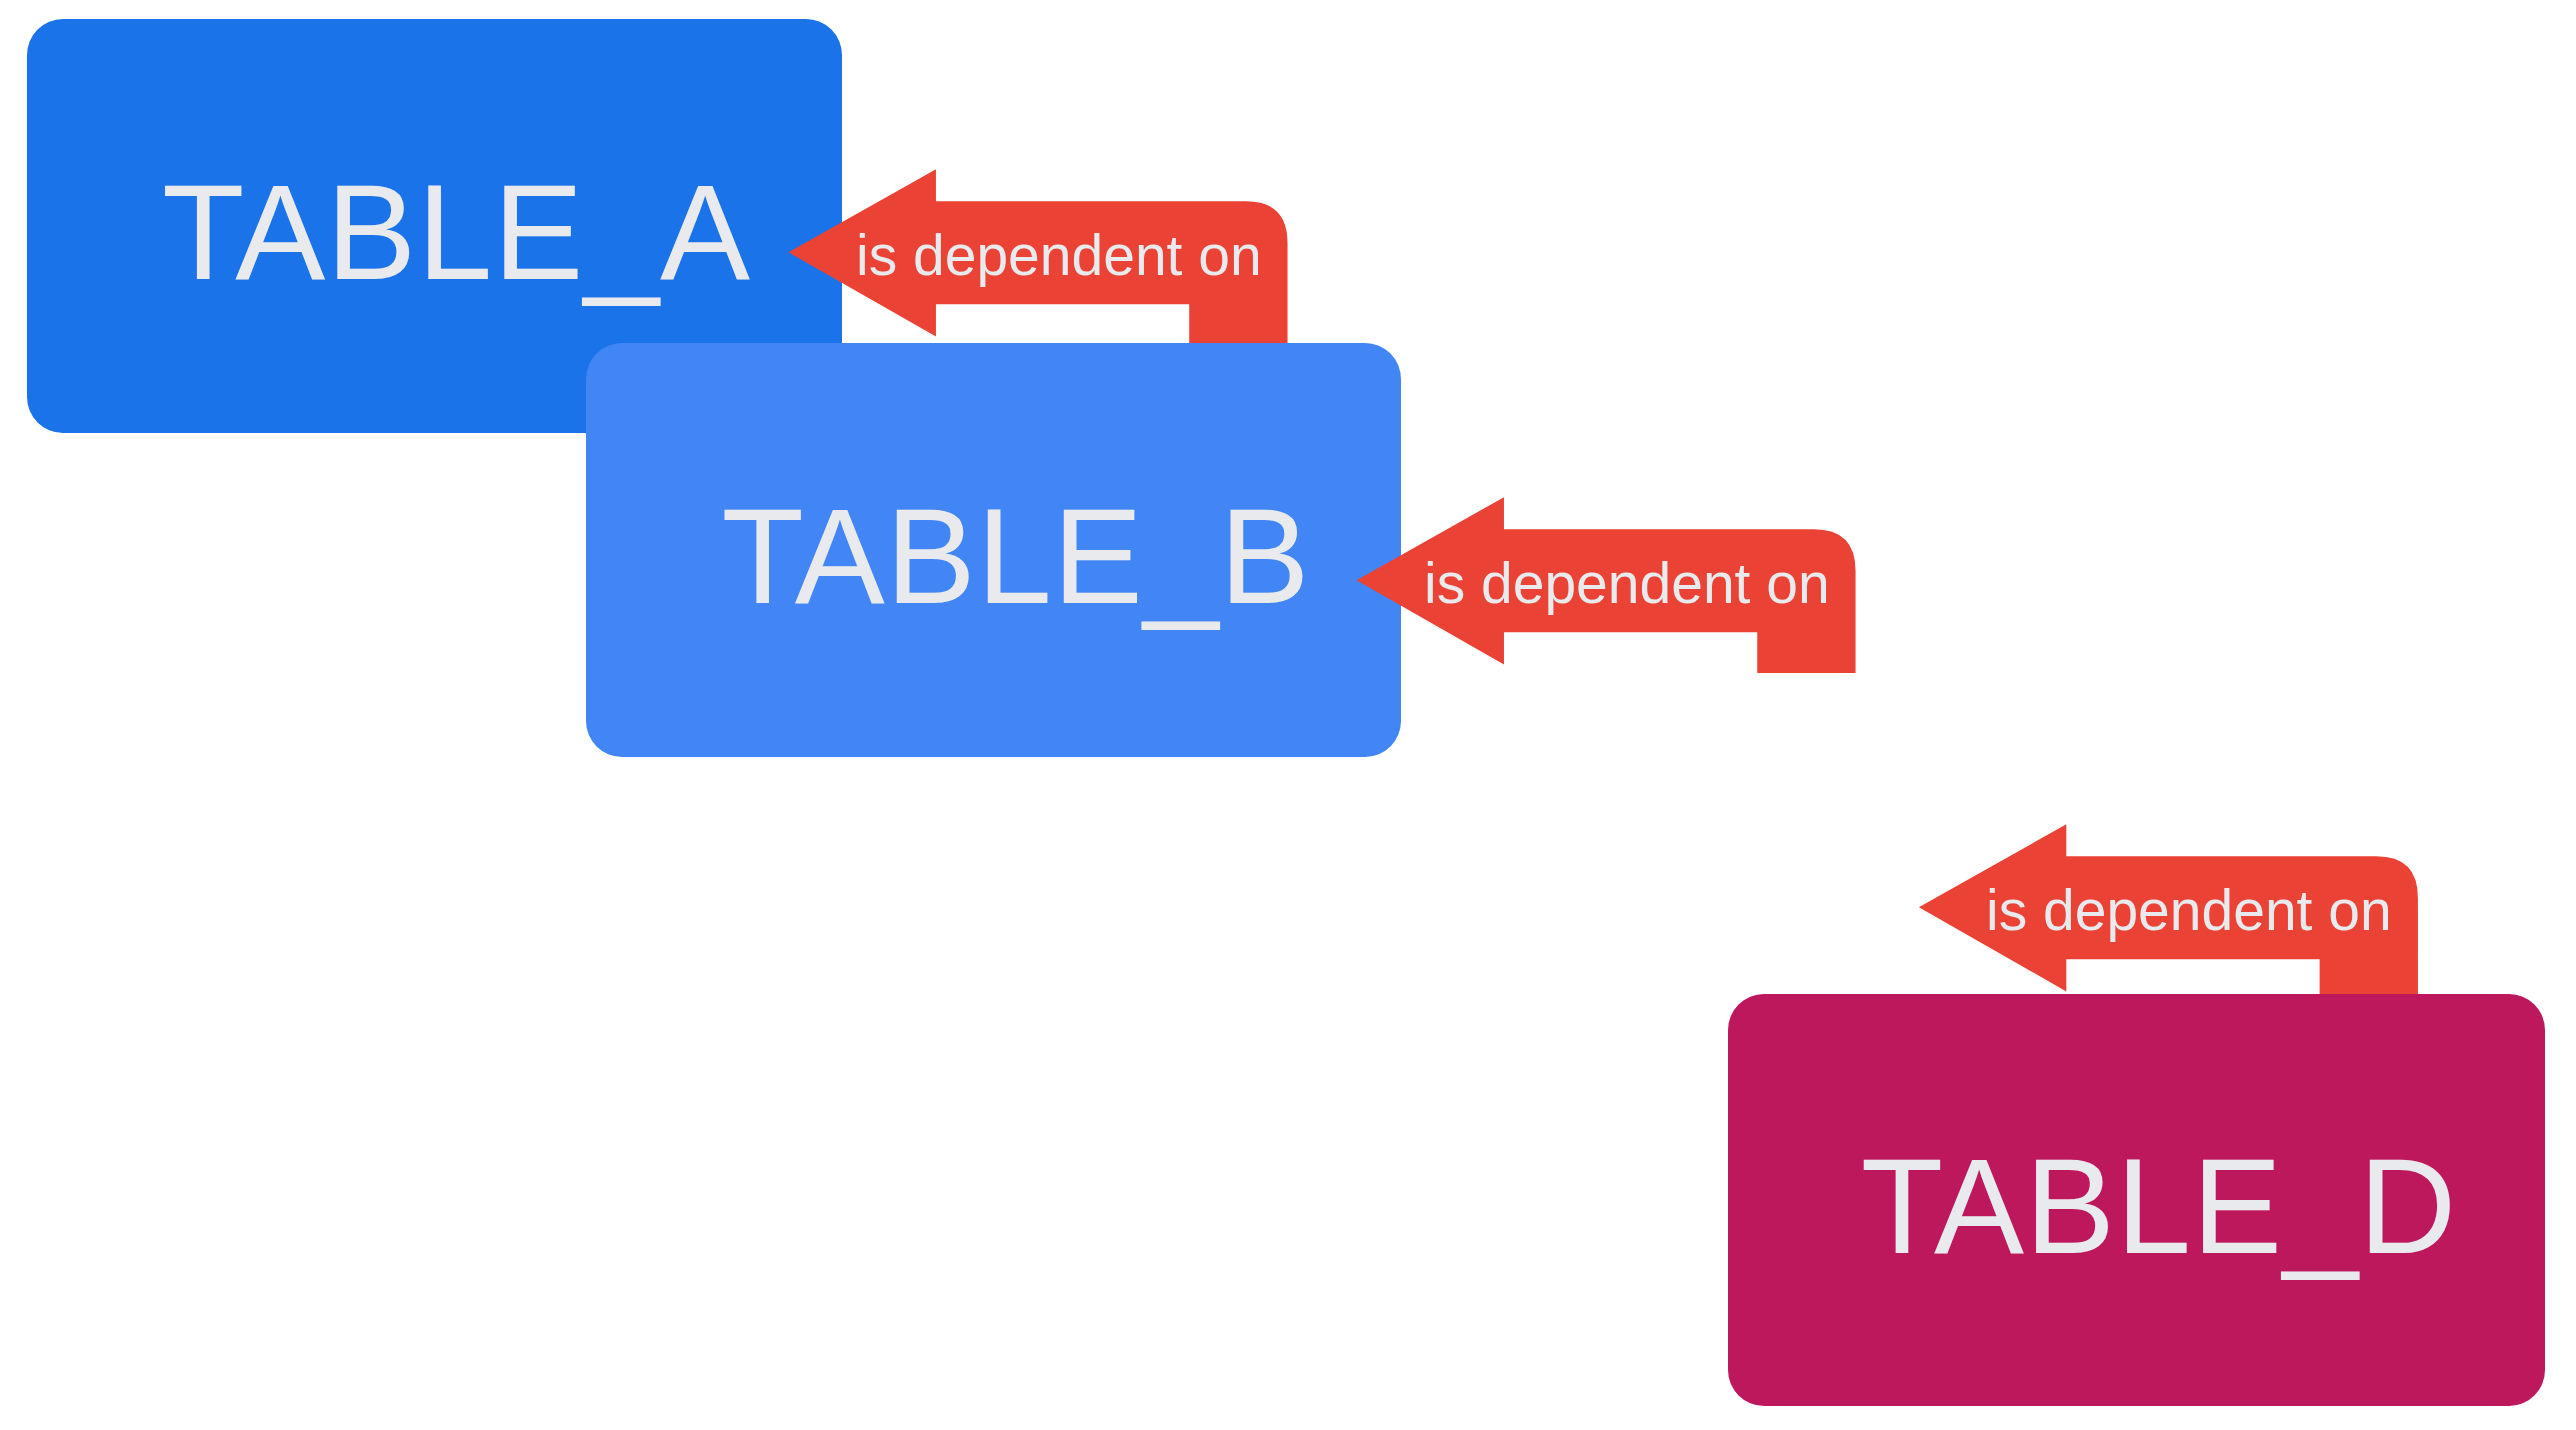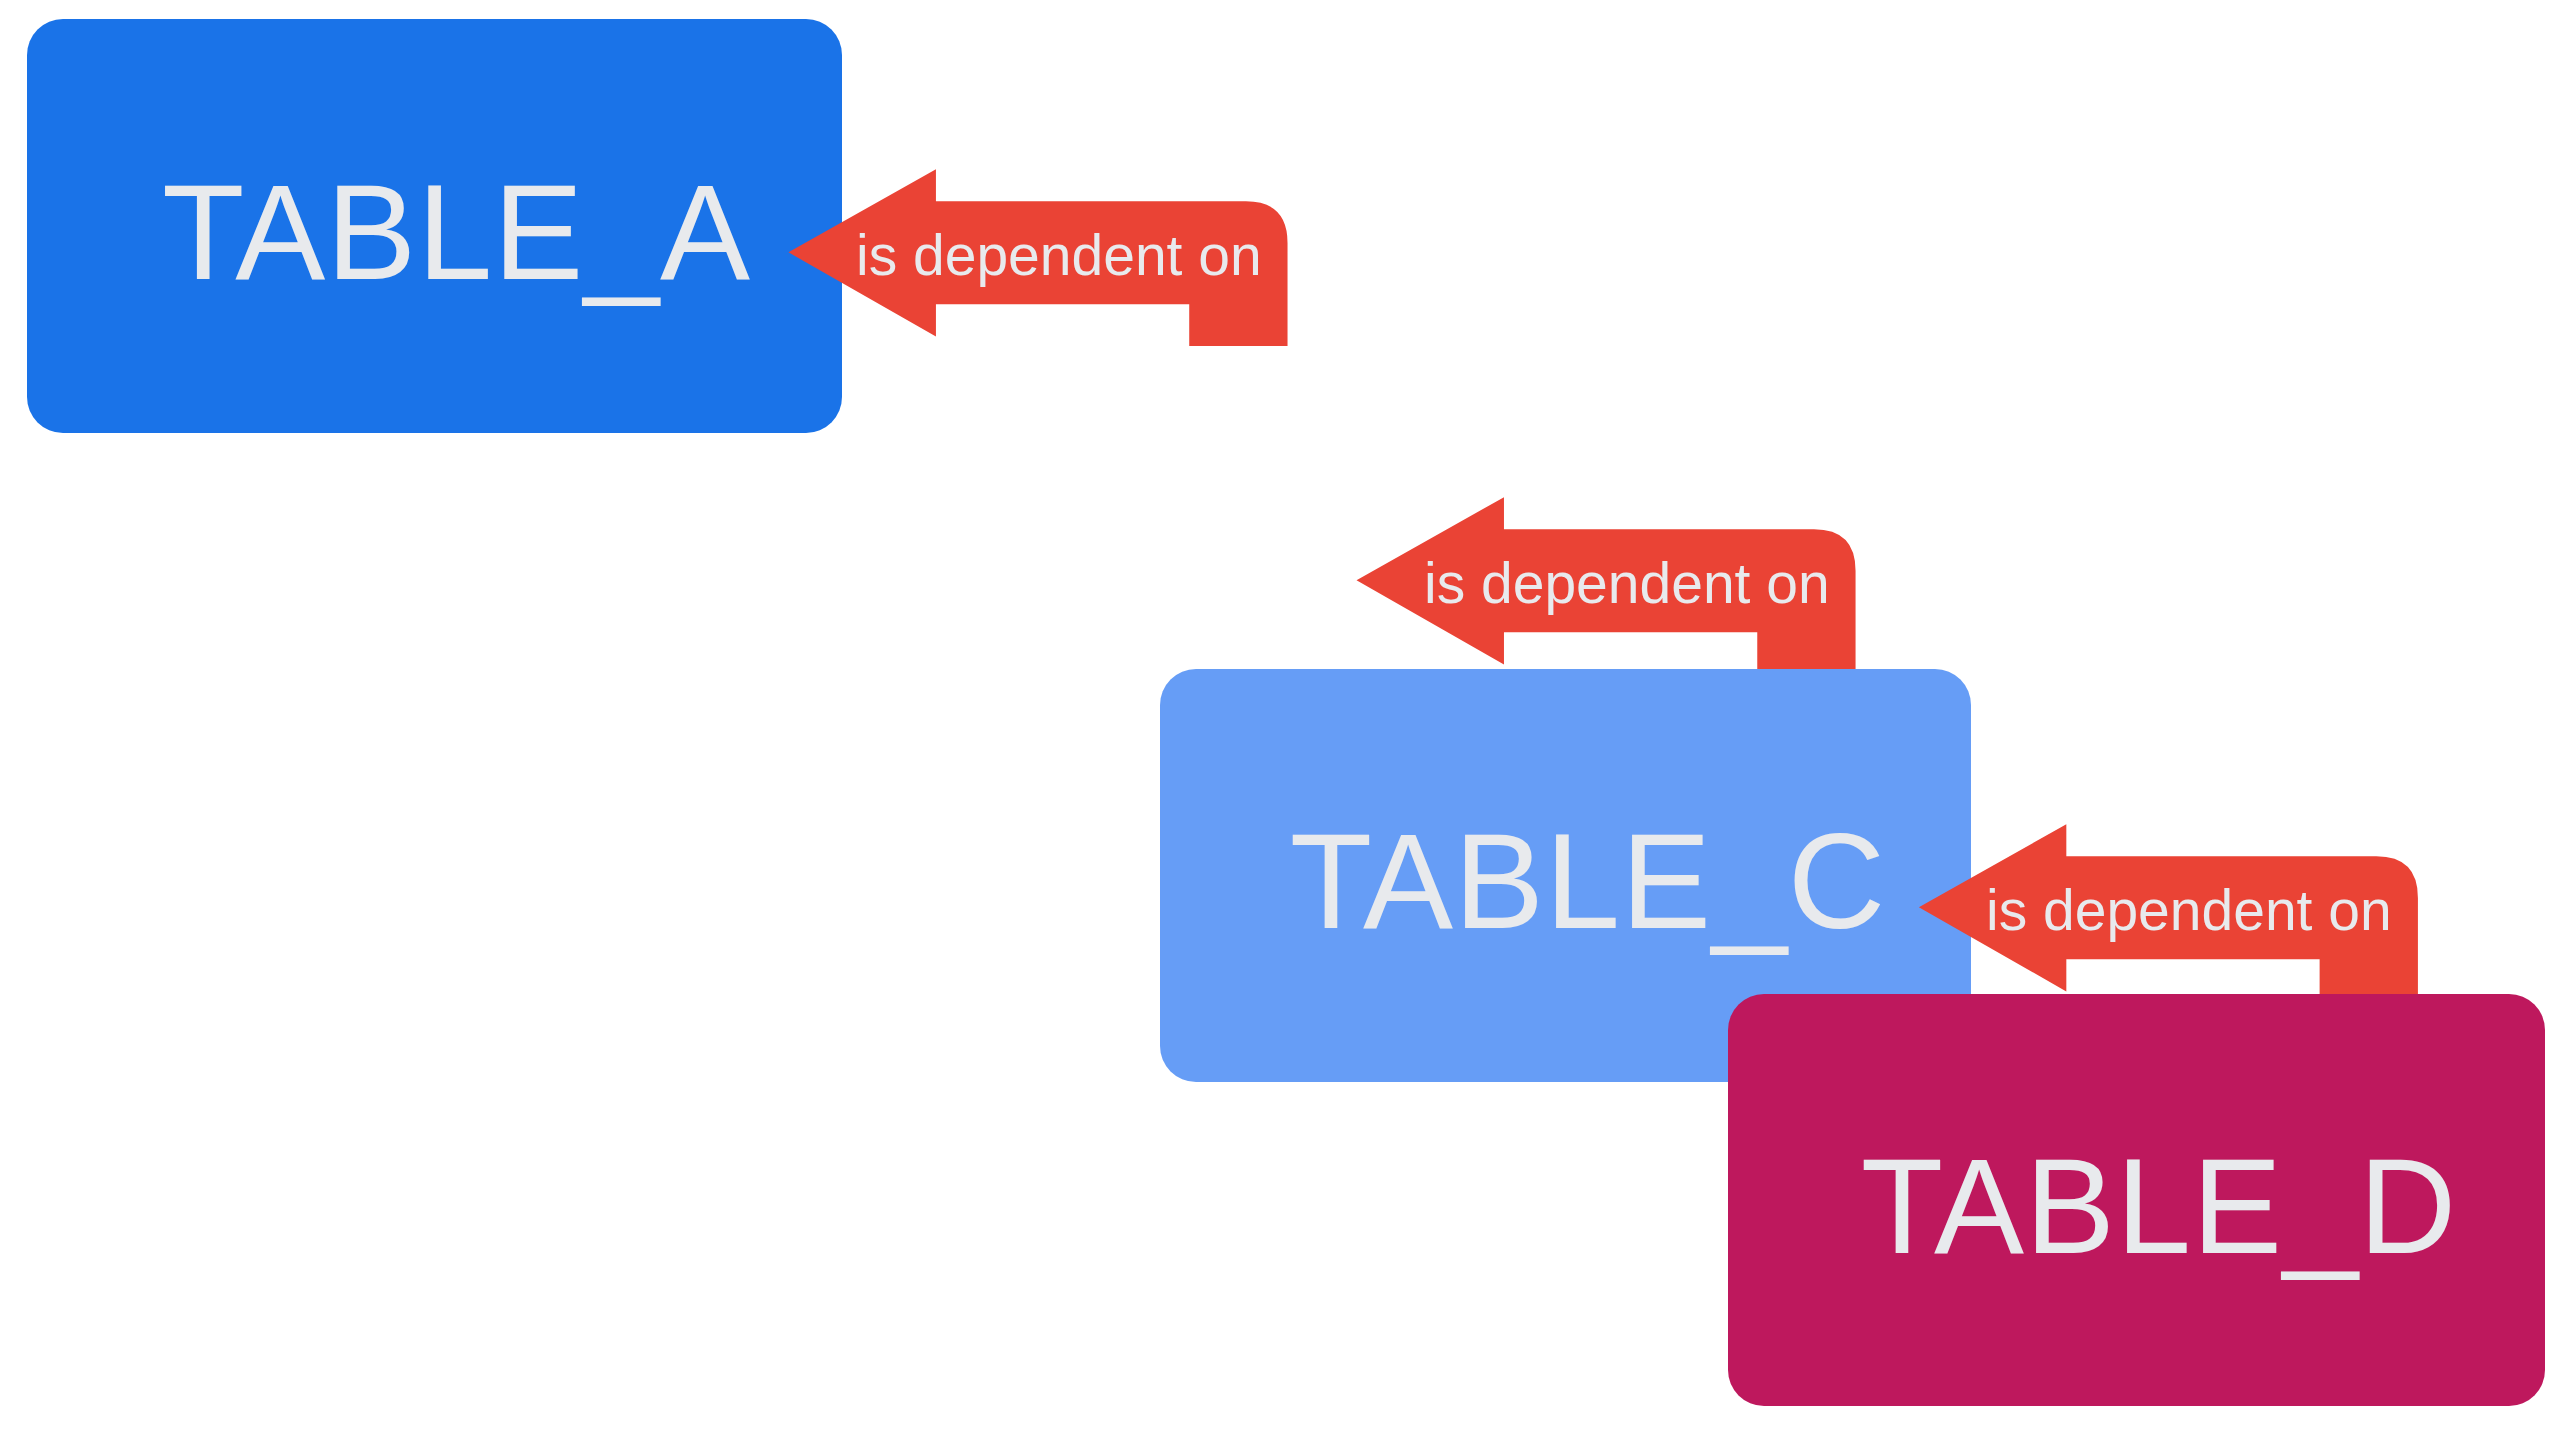--- a/index.html
+++ b/index.html
@@ -63,29 +63,29 @@
 
   <div class="node-box" style="left: 26.5px; top: 19px; width: 815px; height: 414px; background: rgb(26, 115, 232);">
     <span class="node-label" style="color: rgb(232, 234, 237);">TABLE_A</span>
   </div>
 
   <svg class="edge-layer" viewBox="0 0 2725 1513" xmlns="http://www.w3.org/2000/svg">
     <path d="M 834 267 L 990 179 L 990 213 L 1318 213 Q 1362 213 1362 257 L 1362 366 L 1258 366 L 1258 322 L 990 322 L 990 356 Z" fill="#ea4335"></path>
   </svg>
   <span class="edge-label" style="left: 856px; top: 227px; color: rgb(232, 234, 237);">is dependent on</span>
 
+  <div class="node-box" style="left: 586px; top: 343px; width: 815px; height: 414px; background: rgb(66, 133, 244);">
+    <span class="node-label" style="color: rgb(232, 234, 237);">TABLE_B</span>
+  </div>
 
   <svg class="edge-layer" viewBox="0 0 2725 1513" xmlns="http://www.w3.org/2000/svg">
     <path d="M 1435 614 L 1591 526 L 1591 560 L 1919 560 Q 1963 560 1963 604 L 1963 712 L 1859 712 L 1859 669 L 1591 669 L 1591 703 Z" fill="#ea4335"></path>
   </svg>
   <span class="edge-label" style="left: 1424px; top: 555px; color: rgb(232, 234, 237);">is dependent on</span>
 
-  <div class="node-box" style="left: 1160px; top: 669px; width: 811px; height: 413px; background: rgb(102, 157, 246);">
-    <span class="node-label" style="color: rgb(232, 234, 237);">TABLE_C</span>
-  </div>
 
   <svg class="edge-layer" viewBox="0 0 2725 1513" xmlns="http://www.w3.org/2000/svg">
     <path d="M 2030 960 L 2186 872 L 2186 906 L 2514 906 Q 2558 906 2558 950 L 2558 1058 L 2454 1058 L 2454 1015 L 2186 1015 L 2186 1049 Z" fill="#ea4335"></path>
   </svg>
   <span class="edge-label" style="left: 1986px; top: 882px; color: rgb(232, 234, 237);">is dependent on</span>
 
   <div class="node-box" style="left: 1728px; top: 994px; width: 817px; height: 412px; background: #be185d;">
     <span class="node-label" style="color: rgb(232, 234, 237);">TABLE_D</span>
   </div>
 

